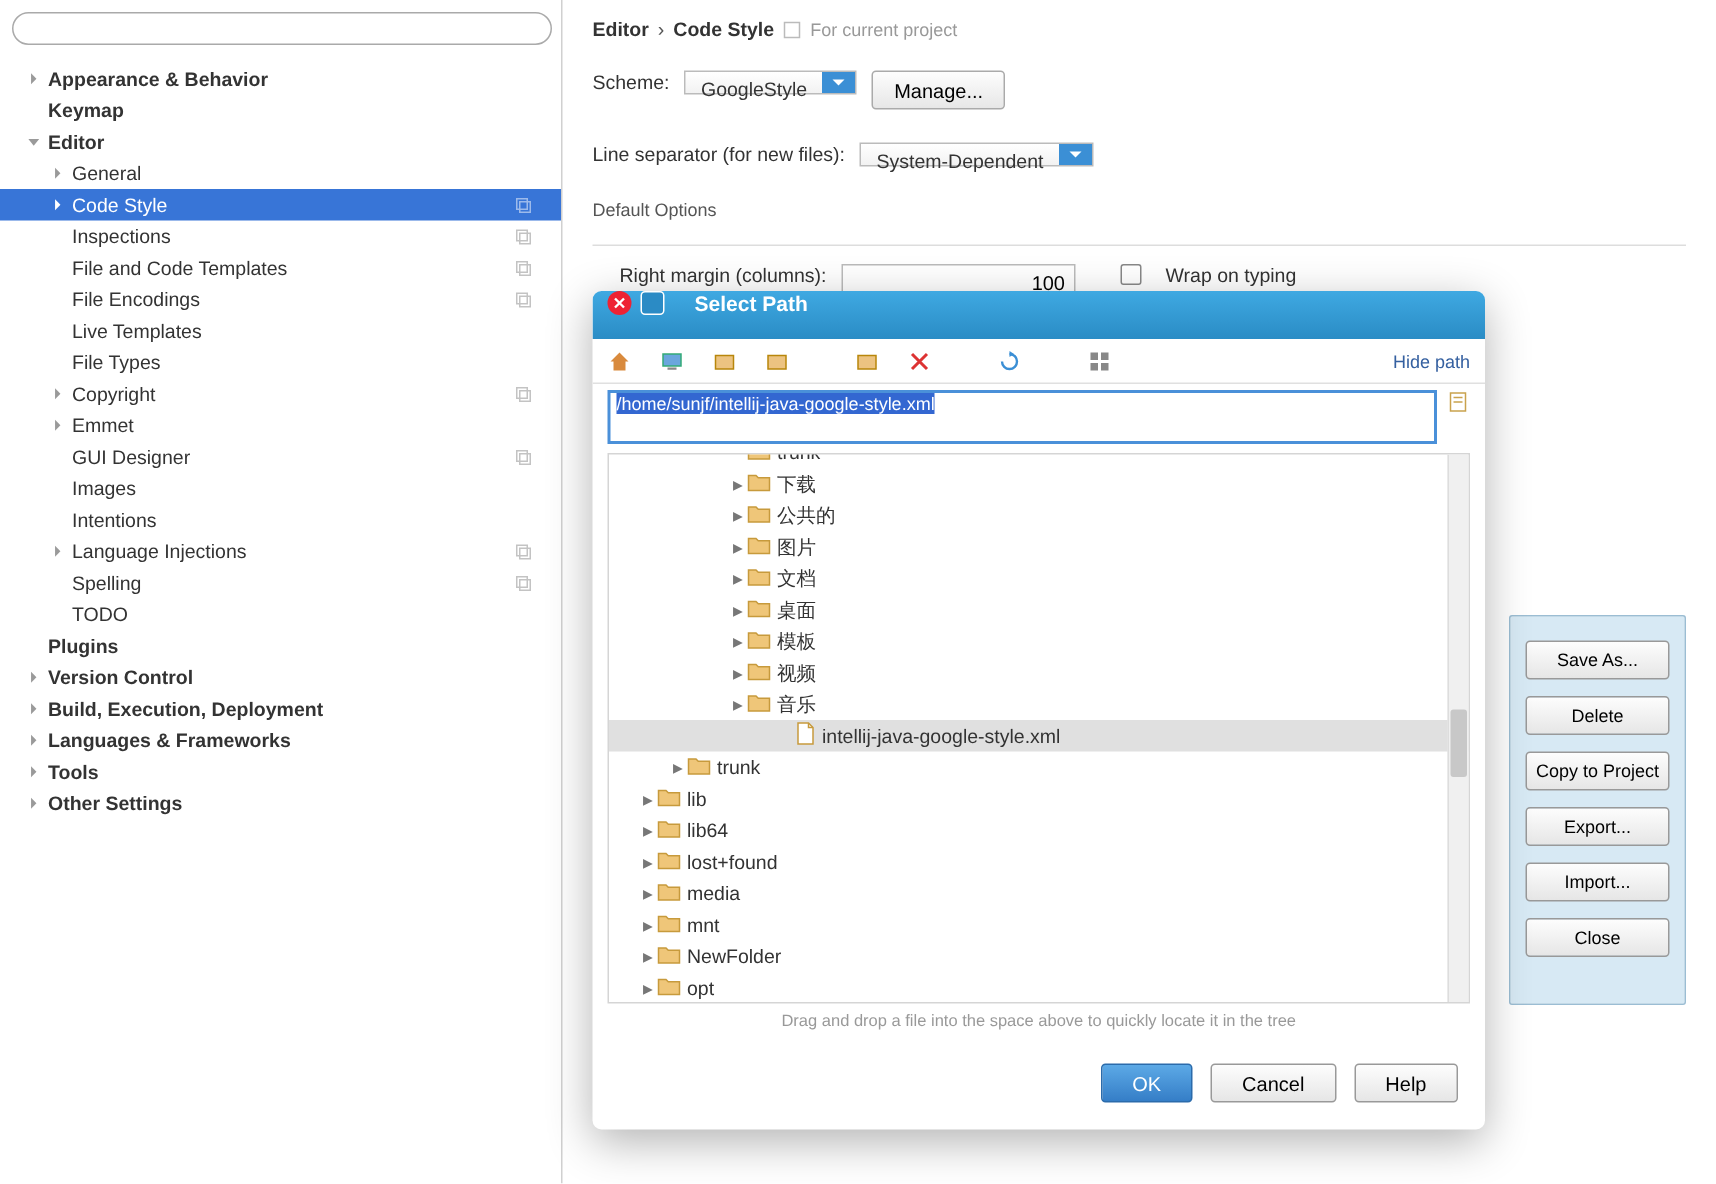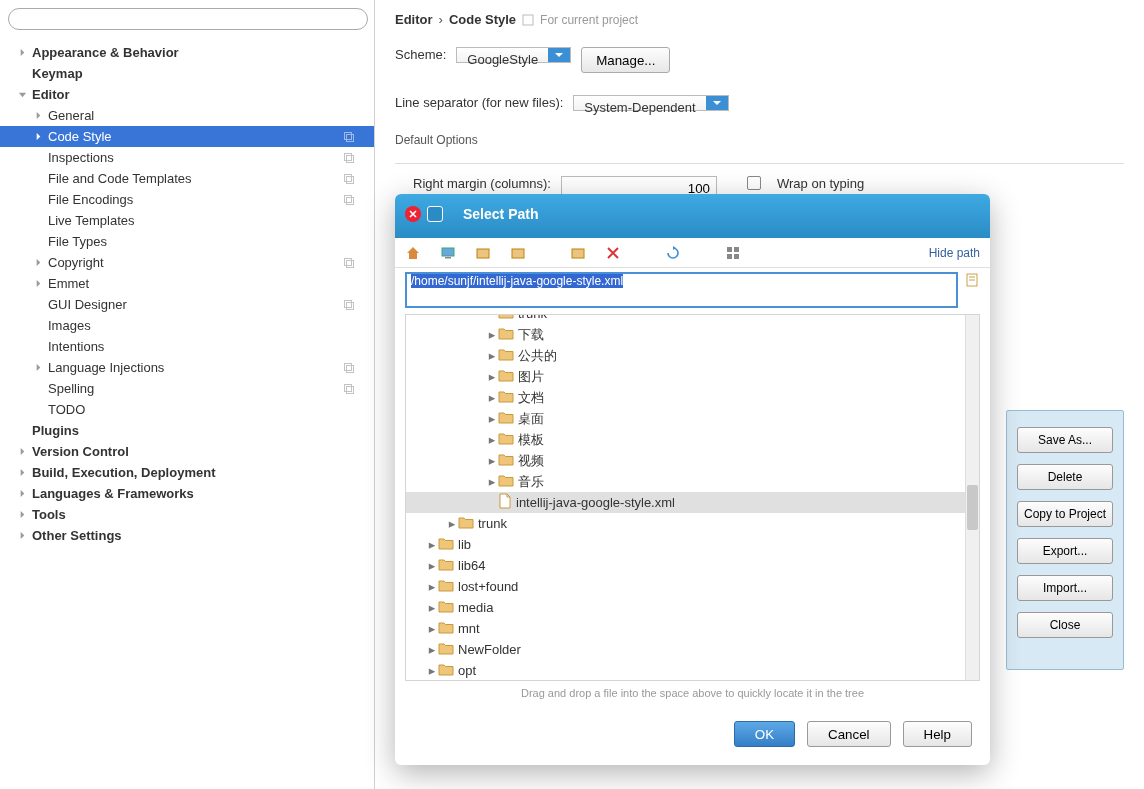--- a/index.html
+++ b/index.html
@@ -34,35 +34,35 @@
 .section-title { color: #555; font-size: 12px; margin: 10px 0 12px 0; border-bottom: 1px solid #ddd; padding-bottom: 16px; }
 .num-input { width: 156px; height: 24px; border: 1px solid #bbb; text-align: right; padding: 0 6px; }
 .chk { width: 14px; height: 14px; border: 1px solid #888; border-radius: 2px; display: inline-block; vertical-align: middle; margin-right: 6px; }
 
 
 .side-panel { position: absolute; right: 20px; top: 410px; width: 118px; background: linear-gradient(#d7e9f4,#d7e9f4); border: 1px solid #9bbdd3; border-radius: 2px; padding: 16px 10px 20px; }
 .side-panel .pbtn { display: block; width: 100%; height: 26px; margin-bottom: 11px; background: linear-gradient(#fdfdfd,#e6e6e6); border: 1px solid #999; border-radius: 3px; font-size: 12px; }
 
 
 .dialog { position: absolute; left: 395px; top: 194px; width: 595px; background: #fff; border-radius: 6px; box-shadow: 0 8px 30px rgba(0,0,0,0.3); overflow: hidden; }
-.dlg-title { height: 44px; background: linear-gradient(#3fa9e2,#2a8cc5); display: flex; align-items: flex-end; padding: 16px 10px; color: #fff; font-size: 14px; font-weight: 600; }
+.dlg-title { height: 32px; background: linear-gradient(#3fa9e2,#2a8cc5); display: flex; align-items: flex-start; padding: 0 10px; color: #fff; font-size: 14px; font-weight: 600; }
 .dlg-title .tbtn { width: 16px; height: 16px; border-radius: 0; margin-right: 6px; display: flex; align-items: center; justify-content: center; }
 .dlg-title .tbtn.close { background: #e23; border-radius: 50%; }
 .dlg-title .tbtn.max { background: #2b8bc5; border: 1.5px solid #fff; border-radius: 3px; }
 .dlg-title .ttext { margin-left: 14px; }
 .dlg-toolbar { height: 30px; display: flex; align-items: center; padding: 0 10px; gap: 19px; border-bottom: 1px solid #e0e0e0; }
 .tb-icon { width: 16px; height: 16px; display: flex; align-items: center; justify-content: center; }
 .dlg-toolbar .spacer { flex: 1; }
 .hide-path { color: #3560a0; font-size: 12px; cursor: pointer; }
 .path-row { padding: 4px 10px 6px; display: flex; gap: 6px; }
 .path-input { flex: 1; height: 36px; border: 2px solid #4a90d9; padding: 0 4px; font-size: 12px; background: #fff; }
 .path-input .sel { background: #3367d1; color: #fff; }
 .file-tree { height: 367px; overflow: hidden; border: 1px solid #d5d5d5; margin: 0 10px; background: #fff; position: relative; }
 .ft-row { display: flex; align-items: center; height: 21px; font-size: 13px; }
-.ft-row.selected { background: #e0e0e0; }
+.ft-row.selected { background: #e0e0e0; padding-left: 32px; }
 .ft-ind { width: 20px; }
 .ft-caret { width: 12px; display: inline-flex; justify-content: center; color: #777; }
 .ft-folder { width: 16px; height: 14px; margin-right: 4px; }
 .ft-file { width: 14px; height: 16px; margin-right: 4px; }
 .ft-scrollbar { position: absolute; right: 0; top: 0; bottom: 0; width: 14px; background: #f0f0f0; border-left: 1px solid #ddd; }
 .ft-thumb { position: absolute; left: 1px; right: 1px; top: 170px; height: 45px; background: #c8c8c8; border-radius: 2px; }
 .drag-hint { text-align: center; color: #999; font-size: 11px; padding: 6px; }
 .dlg-buttons { display: flex; justify-content: flex-end; gap: 12px; padding: 16px 18px 18px; }
 .dlg-buttons .dbtn { height: 26px; padding: 0 20px; border: 1px solid #999; border-radius: 3px; background: linear-gradient(#fdfdfd,#e6e6e6); }
 .dlg-buttons .dbtn.primary { background: linear-gradient(#5ca9e6,#357ec7); color: #fff; border-color: #2b6bab; }

